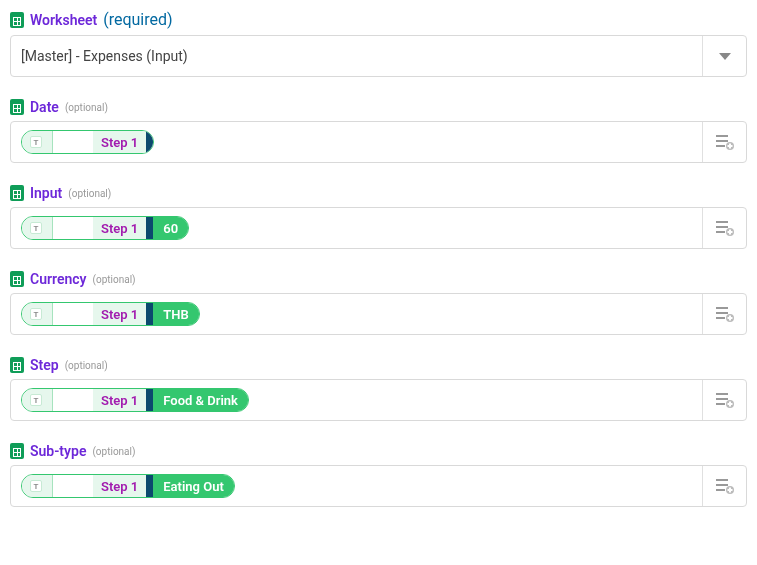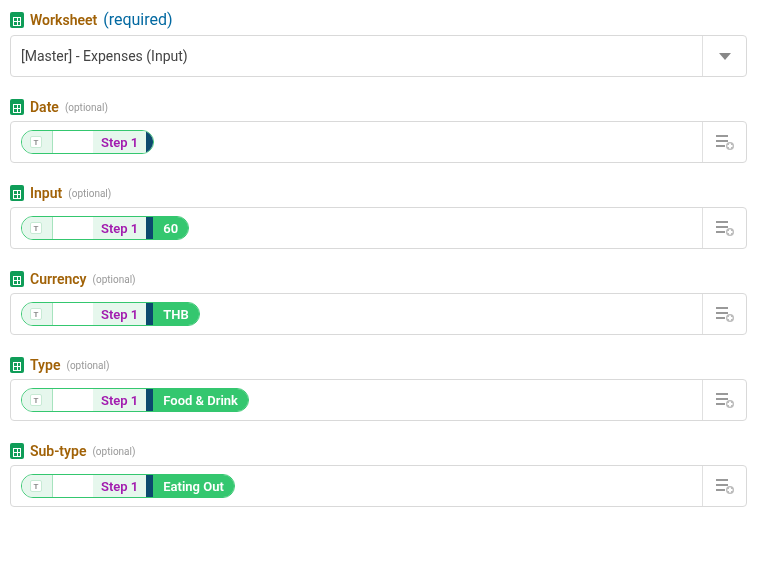--- a/index.html
+++ b/index.html
@@ -31,21 +31,21 @@
     position: absolute;
     left: 3px;
     right: 3px;
     top: 5px;
     height: 7px;
     border: 1px solid #fff;
     background:
       linear-gradient(#fff,#fff) center/100% 1px no-repeat,
       linear-gradient(#fff,#fff) center/1px 100% no-repeat;
   }
-  .label-text { font-weight: 600; color: #a16207; }
+  .label-text { font-weight: 600; color: #6d28d9; }
   .label-req { color: #0369a1; font-size: 16px; }
   .label-opt { color: #999; font-size: 10px; }
   .field-box {
     display: flex;
     border: 1px solid #d9d9d9;
     border-radius: 4px;
     background: #fff;
     min-height: 42px;
   }
   .field-content {
@@ -221,21 +221,21 @@
         <rect x="13" y="9.5" width="2" height="5" fill="#fff"></rect>
         <rect x="11.5" y="11" width="5" height="2" fill="#fff"></rect>
       </svg>
     </div>
   </div>
 </div>
 
 <div class="field-group">
   <div class="field-label">
     <span class="sheet-icon"></span>
-    <span class="label-text">Type</span>
+    <span class="label-text">Step</span>
     <span class="label-opt">(optional)</span>
   </div>
   <div class="field-box">
     <div class="field-content">
       <span class="chip">
         <span class="t">
             <span>T</span>
           </span>
         <span class="step">Step 1</span>
         <span class="val">Food &amp; Drink</span>

